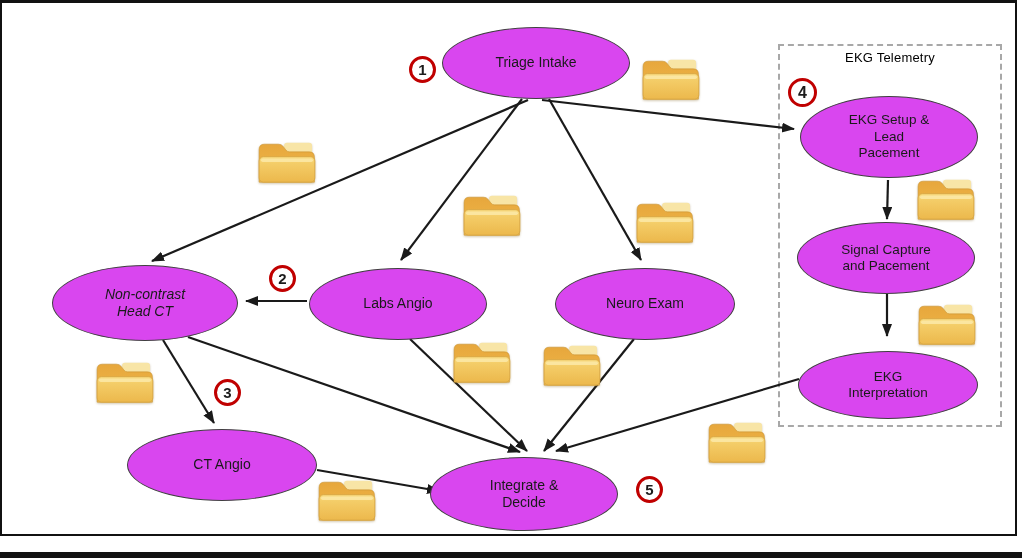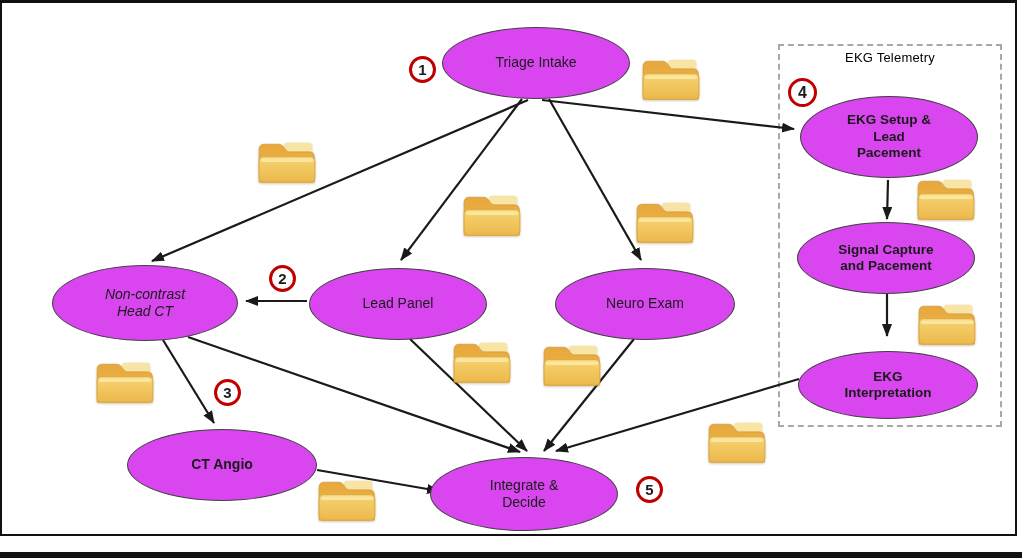--- a/index.html
+++ b/index.html
@@ -10,30 +10,30 @@
   .frame{position:absolute;left:0;top:0;width:1017px;height:536px;
          border:2px solid #111;border-top-width:3px;box-sizing:border-box;background:#fff;}
   .bottom-bar{position:absolute;left:0;top:552px;width:1022px;height:6px;background:#111;}
 
   .layer{position:absolute;left:0;top:0;width:1022px;height:558px;}
 
   
   .node{position:absolute;background:#d946ef;border:1.6px solid #404040;border-radius:50%;
         display:flex;align-items:center;justify-content:center;text-align:center;
         font-size:14px;line-height:1.22;white-space:pre-line;box-sizing:border-box;z-index:3;}
-  .node.sm{font-size:13.5px;font-weight:bold;}
+  .node.sm{font-size:13.5px;}
 
   .n-triage   {left:442px;top:27px; width:188px;height:72px;}
   .n-ekgsetup {left:800px;top:96px; width:178px;height:82px;}
   .n-signal   {left:797px;top:222px;width:178px;height:72px;}
   .n-interp   {left:798px;top:351px;width:180px;height:68px;}
   .n-headct   {left:52px; top:265px;width:186px;height:76px;font-style:italic;}
   .n-labs     {left:309px;top:268px;width:178px;height:72px;}
   .n-neuro    {left:555px;top:268px;width:180px;height:72px;}
-  .n-ctangio  {left:127px;top:429px;width:190px;height:72px;font-weight:bold;}
+  .n-ctangio  {left:127px;top:429px;width:190px;height:72px;}
   .n-integrate{left:430px;top:457px;width:188px;height:74px;}
 
   
   .region{position:absolute;left:778px;top:44px;width:224px;height:383px;
           border:2px dashed #a8a8a8;box-sizing:border-box;z-index:1;}
   .region-title{position:absolute;left:778px;top:50px;width:224px;text-align:center;
                 font-size:13px;letter-spacing:.2px;color:#000;z-index:2;}
 
   
   .badge{position:absolute;width:27px;height:27px;box-sizing:border-box;
@@ -97,21 +97,21 @@
 <div class="node n-triage">Triage Intake</div>
 <div class="node n-ekgsetup sm">EKG Setup &amp;
 Lead
 Pacement</div>
 <div class="node n-signal sm">Signal Capture
 and Pacement</div>
 <div class="node n-interp sm">EKG
 Interpretation</div>
 <div class="node n-headct">Non-contrast
 Head CT</div>
-<div class="node n-labs">Lead Panel</div>
+<div class="node n-labs">Labs Angio</div>
 <div class="node n-neuro">Neuro Exam</div>
 <div class="node n-ctangio">CT Angio</div>
 <div class="node n-integrate">Integrate &amp;
 Decide</div>
 
 <div class="badge b1">1</div>
 <div class="badge b2">2</div>
 <div class="badge b3">3</div>
 <div class="badge b4">4</div>
 <div class="badge b5">5</div>

